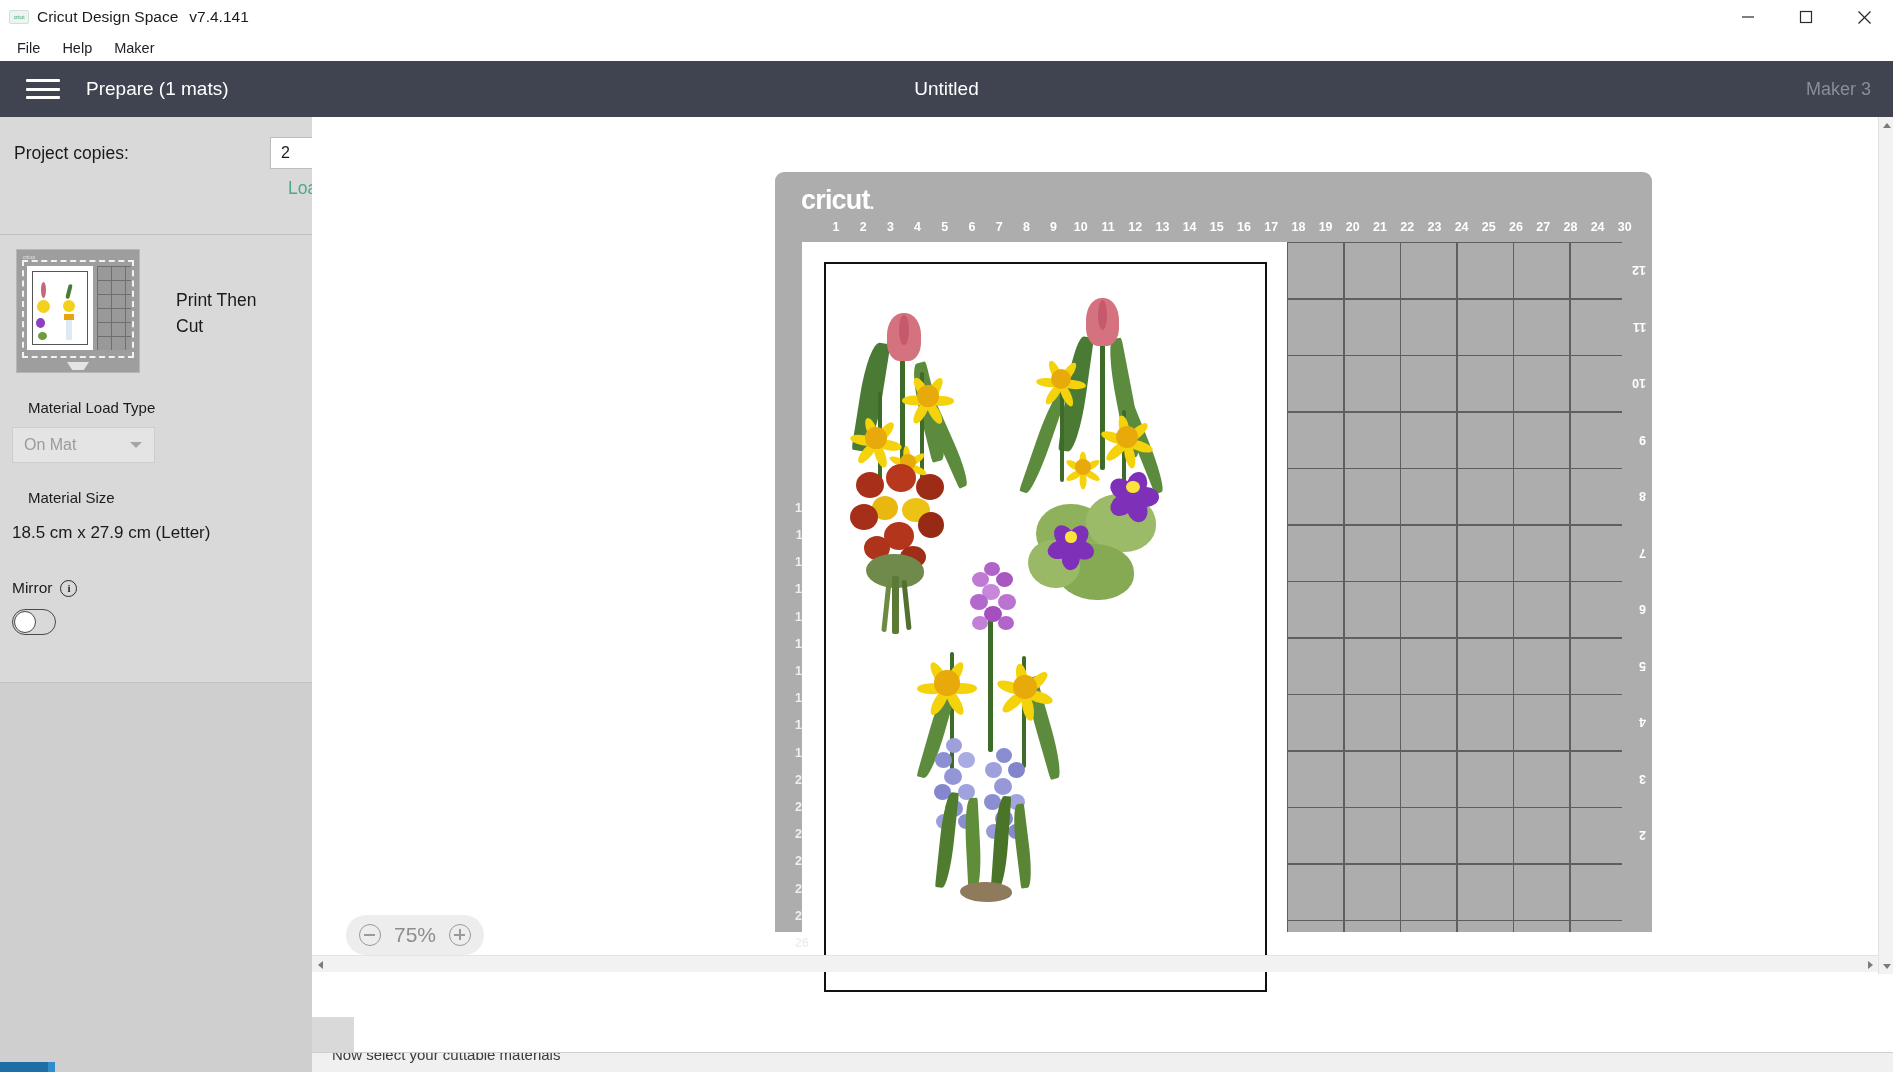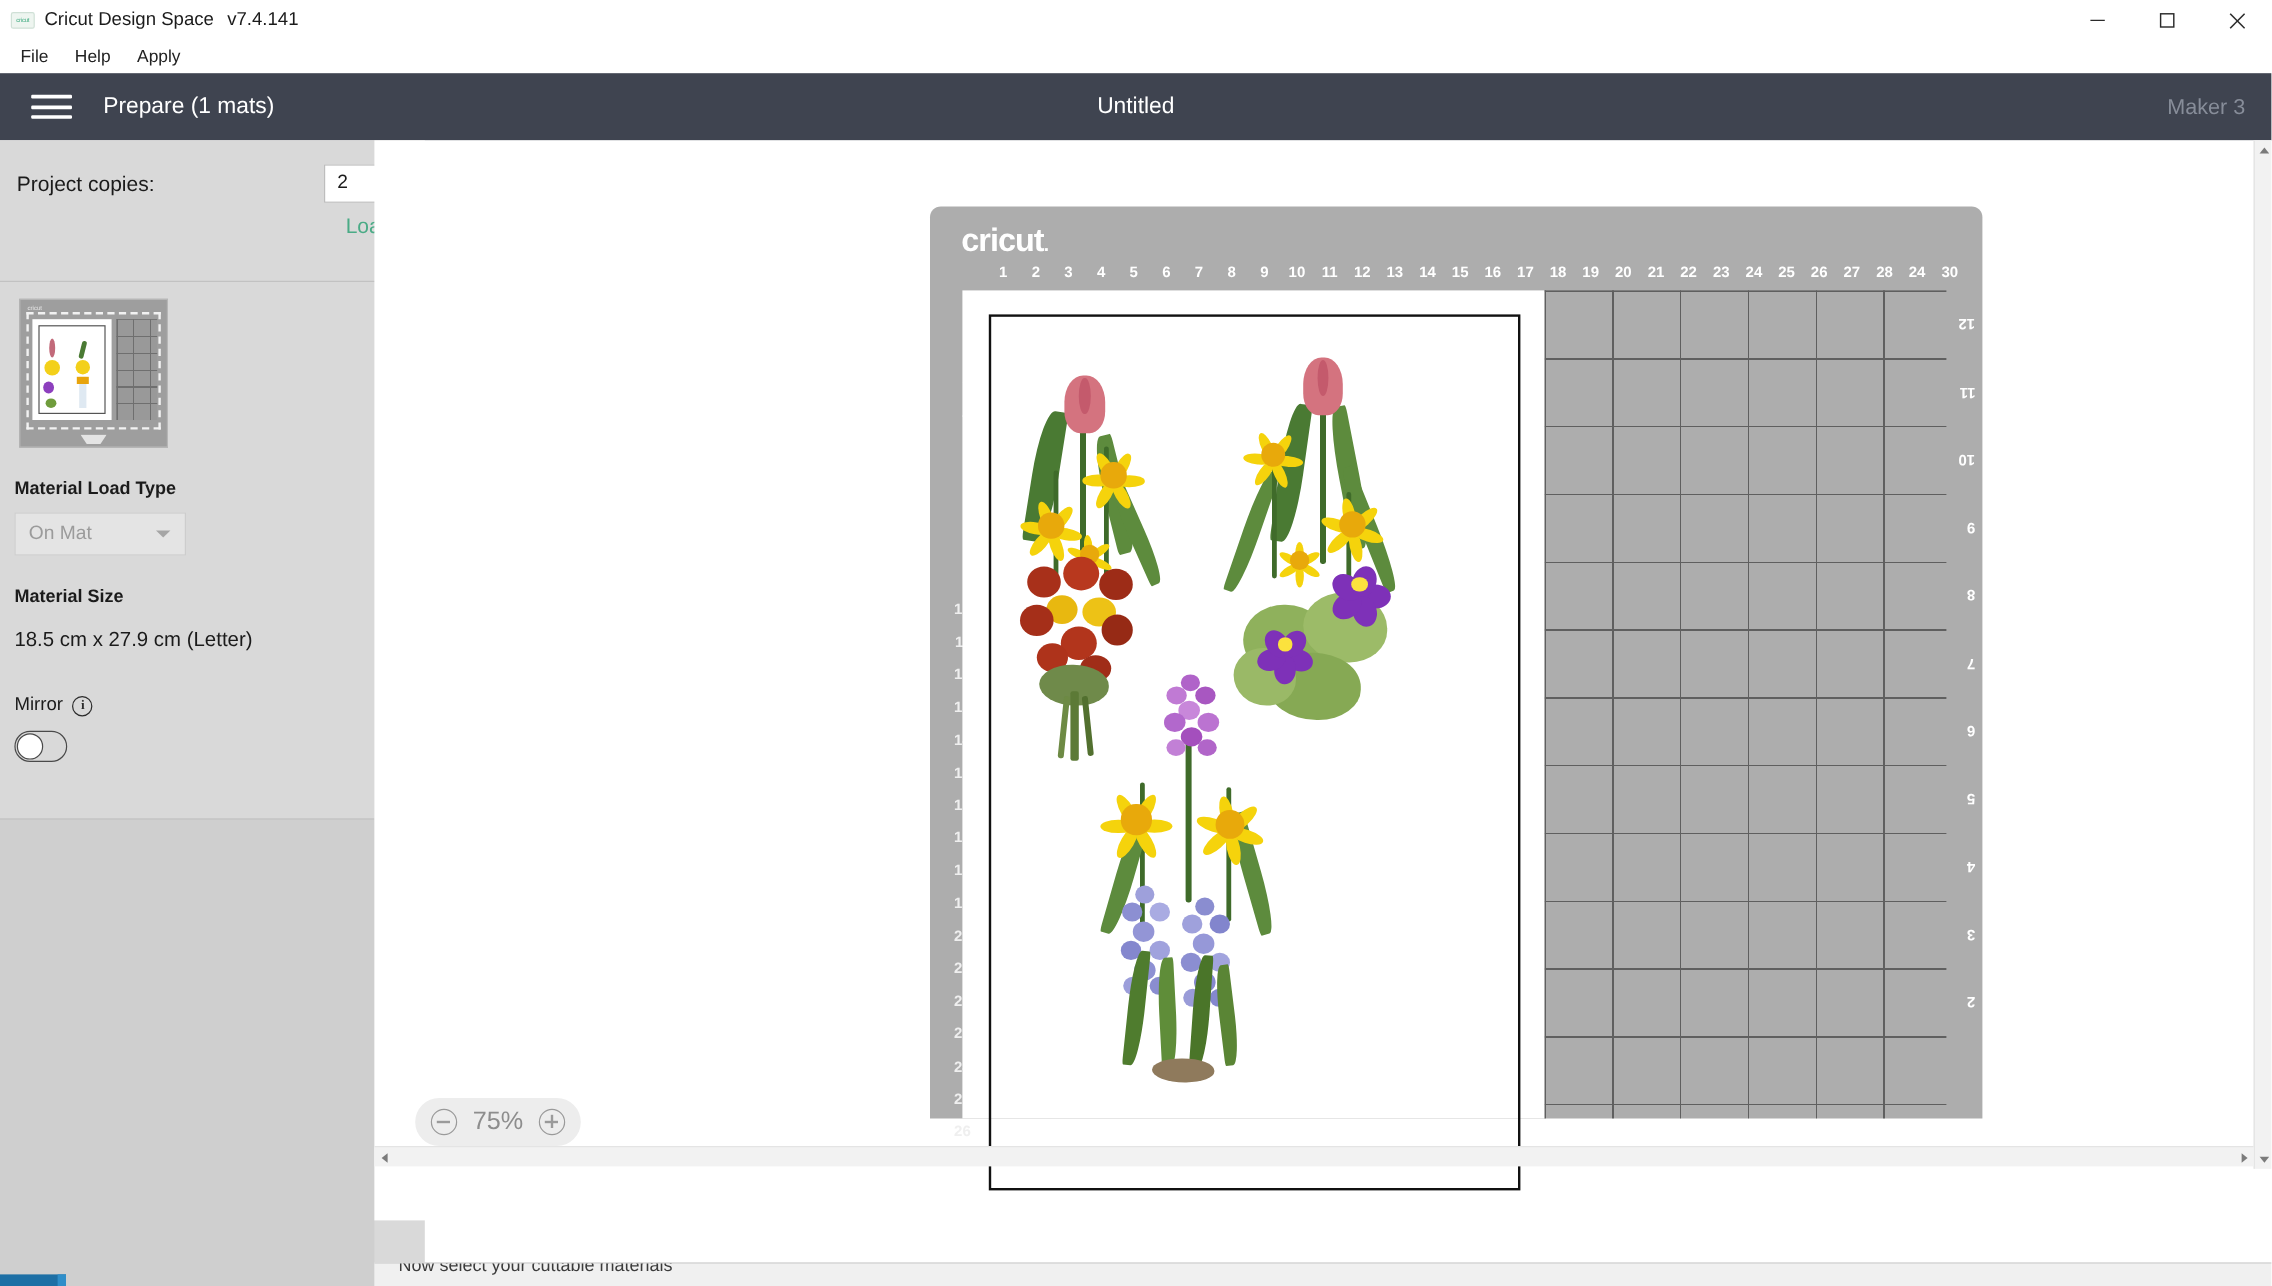--- a/index.html
+++ b/index.html
@@ -107,21 +107,21 @@
       #999999;
   }
   .mt-tab {
     position: absolute; left: 50%; transform: translateX(-50%); bottom: 2px;
     width: 22px; height: 8px; background: #e4e4e4;
     clip-path: polygon(0 0, 100% 0, 76% 100%, 24% 100%);
   }
   .mat-caption { font-size: 17.5px; color: #1b1b1b; line-height: 1.5;
     padding: 38px 0 0 36px; max-width: 120px; }
 
-  .field-label { font-size: 15px; color: #1b1b1b; padding: 26px 0 0 12px; font-weight: bold; }
+  .field-label { font-size: 15px; color: #1b1b1b; padding: 26px 0 0 28px; }
   .select-box {
     margin: 11px 0 0 12px; width: 143px; height: 36px; background: #e4e4e4;
     border: 1px solid #cdcdcd; display: flex; align-items: center;
   }
   .select-val { font-size: 16px; color: #9b9b9b; padding-left: 11px; }
   .select-caret { margin-left: auto; margin-right: 12px; width: 0; height: 0;
     border-left: 6px solid transparent; border-right: 6px solid transparent;
     border-top: 6px solid #a5a5a5; }
   .size-value { font-size: 17px; color: #1b1b1b; padding: 17px 0 0 12px; }
 
@@ -339,21 +339,21 @@
             <line x1="1.5" y1="1.5" x2="13.5" y2="13.5" stroke="#2b2b2b" stroke-width="1.3"></line>
             <line x1="13.5" y1="1.5" x2="1.5" y2="13.5" stroke="#2b2b2b" stroke-width="1.3"></line>
           </svg>
       </div>
     </div>
   </div>
 
   <div class="menubar">
     <div class="menu-item">File</div>
     <div class="menu-item">Help</div>
-    <div class="menu-item">Apply</div>
+    <div class="menu-item">Maker</div>
   </div>
 
   <div class="appheader">
     <div class="hamburger">
       <span></span>
         <span></span>
         <span></span>
     </div>
     <div class="prepare-title">Prepare (1 mats)</div>
     <div class="doc-title">Untitled</div>
@@ -388,20 +388,21 @@
             <div style="position:absolute;left:10px;top:34px;width:13px;height:13px;background:#f3d01a;border-radius:50%;"></div>
             <div style="position:absolute;left:9px;top:52px;width:9px;height:10px;background:#8d3fbe;border-radius:50%;"></div>
             <div style="position:absolute;left:11px;top:66px;width:9px;height:8px;background:#6f9c3c;border-radius:50%;"></div>
             <div style="position:absolute;left:40px;top:18px;width:4px;height:15px;background:#4a7a33;border-radius:2px;transform:rotate(14deg);"></div>
             <div style="position:absolute;left:36px;top:34px;width:12px;height:12px;background:#f3d01a;border-radius:50%;"></div>
             <div style="position:absolute;left:39px;top:48px;width:6px;height:26px;background:#dfe9f2;"></div>
             <div style="position:absolute;left:37px;top:48px;width:10px;height:6px;background:#e8a40c;"></div>
           </div>
           <div class="mt-tab"></div>
         </div>
+        <div class="mat-caption">Print Then Cut</div>
       </div>
 
       <div class="field-label">Material Load Type</div>
       <div class="select-box">
         <div class="select-val">On Mat</div>
         <div class="select-caret"></div>
       </div>
 
       <div class="field-label">Material Size</div>
       <div class="size-value">18.5 cm x 27.9 cm (Letter)</div>

